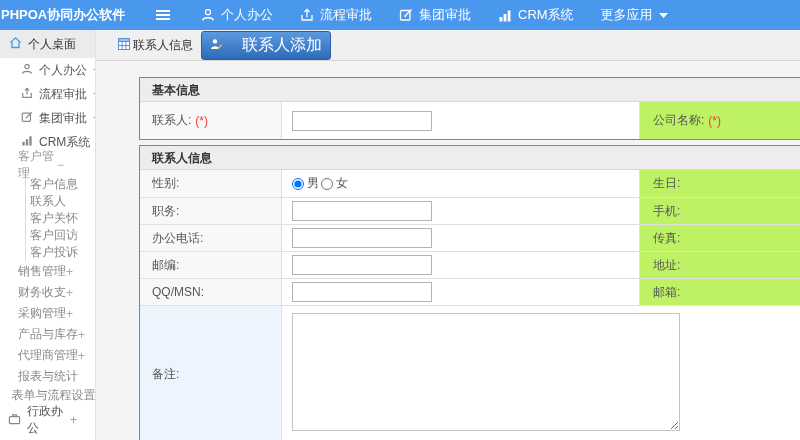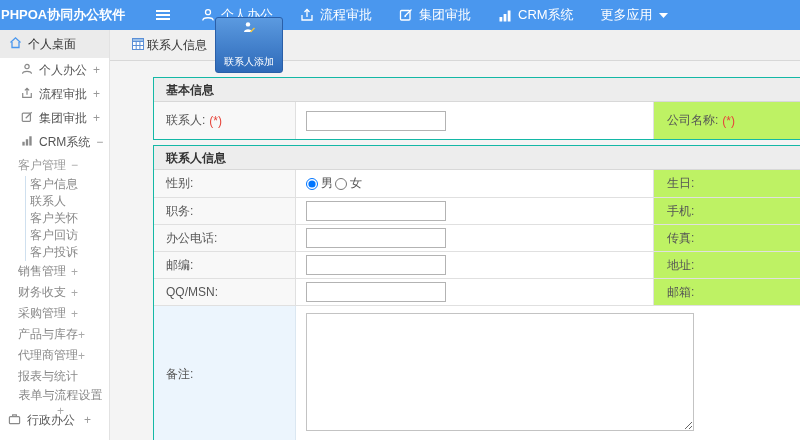--- a/index.html
+++ b/index.html
@@ -11,21 +11,21 @@
   .logo { width:145px; padding-left:1px; font-size:13px; font-weight:bold; white-space:nowrap; }
   .hamburger { margin-left:10px; cursor:pointer; display:flex; align-items:center; }
   .topnav { display:flex; align-items:center; margin-left:30px; gap:27px; }
   .topnav-item { display:flex; align-items:center; gap:6px; font-size:13px; cursor:pointer; white-space:nowrap; }
   .topnav-item svg { display:block; }
 
   
   .layout { display:flex; height:410px; }
 
   
-  .sidebar { width:110px; background:#fff; border-right:1px solid #e2e2e2; overflow:hidden; flex:none; }
+  .sidebar { width:96px; background:#fff; border-right:1px solid #e2e2e2; overflow:hidden; flex:none; }
   .desktop-row { height:28px; background:#ebebeb; display:flex; align-items:center; gap:6px;
     padding-left:9px; font-size:12px; color:#333; cursor:pointer; }
   .side-item { height:24px; display:flex; align-items:center; gap:6px; padding:0 18px 0 21px;
     font-size:12px; color:#555; cursor:pointer; white-space:nowrap; }
   .side-item .toggle { margin-left:auto; color:#999; font-size:12px; }
   .crm-group { height:22px; display:flex; align-items:center; padding:0 31px 0 18px;
     font-size:12px; color:#999; cursor:pointer; }
   .crm-group .toggle { margin-left:auto; color:#aaa; }
   .sub-block { margin-left:25px; border-left:1px solid #cfe0ef; }
   .sub-item { height:17px; line-height:17px; padding-left:4px; font-size:12px; color:#888; cursor:pointer; white-space:nowrap; }
@@ -35,21 +35,21 @@
   .bottom-item { height:24px; display:flex; align-items:center; gap:6px; padding:0 18px 0 8px;
     font-size:12px; color:#555; cursor:pointer; }
   .bottom-item .toggle { margin-left:auto; color:#999; }
 
   
   .content { flex:1; display:flex; flex-direction:column; background:#f4f4f4; min-width:0; }
   .tabbar { height:31px; background:#f0f0f0; border-bottom:1px solid #d8d8d8;
     display:flex; align-items:center; padding-left:20px; gap:6px; flex:none; }
   .tab { display:flex; align-items:center; gap:3px; font-size:12px; color:#333; cursor:pointer; padding:3px 2px; }
   .tab-active { background:linear-gradient(#5b9ae0,#2e6ab9); border:1px solid #2a5fa8; border-radius:3px;
-    color:#fff; padding:3px 8px; display:flex; align-items:center; gap:20px; font-size:10px; cursor:pointer;flex-direction:column; }
+    color:#fff; padding:3px 8px; display:flex; align-items:center; gap:20px; font-size:16px; cursor:pointer; }
 
   .body { flex:1; padding:16px 10px 0 43px; overflow:hidden; }
   .panel { width:709px; border:1px solid #14b8a6; background:#fff; }
   .panel + .panel { margin-top:5px; }
   .panel-header { height:24px; line-height:24px; background:#ededed; border-bottom:1px solid #d8d8d8;
     font-size:12px; font-weight:bold; color:#333; padding-left:12px; }
   .frow { display:flex; background:#fff; }
   .frow + .frow { border-top:1px solid #e0e0e0; }
   .frow-lg { height:37px; }
   .frow-sm { height:27px; }

